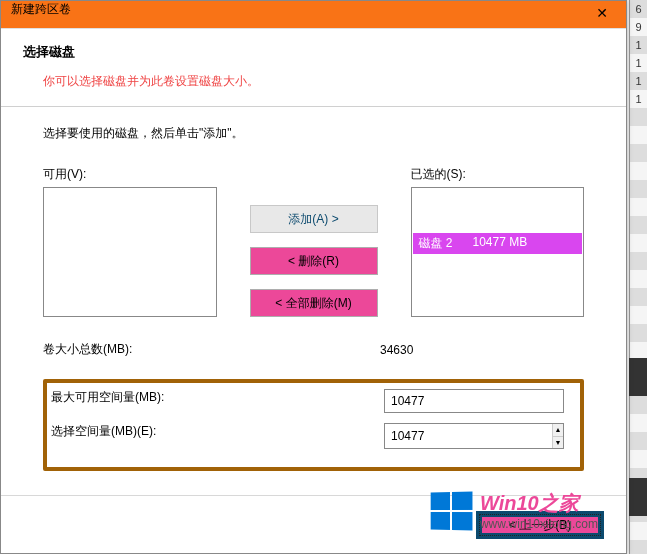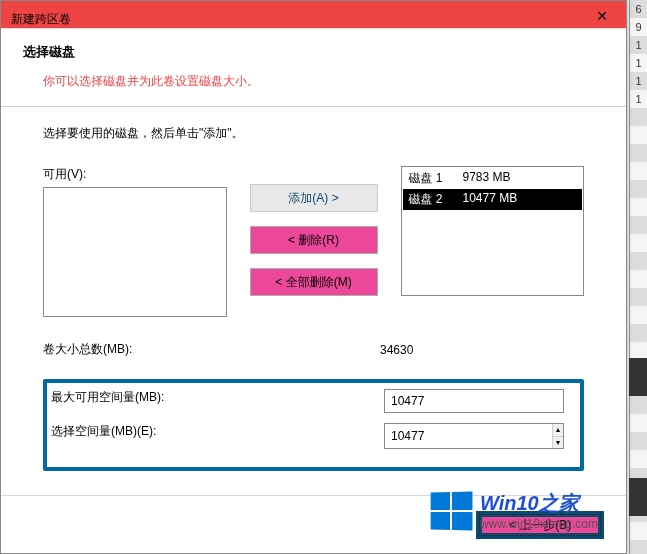--- a/index.html
+++ b/index.html
@@ -30,79 +30,79 @@
       left: 0; top: 0;
       width: 627px;
       height: 554px;
       background: #ffffff;
       border: 1px solid #888;
       box-shadow: 0 0 6px rgba(0,0,0,0.25);
     }
     .titlebar {
       height: 28px;
       display: flex;
-      align-items: flex-end;
+      align-items: flex-start;
       padding: 0 6px 0 10px;
       border-bottom: 1px solid #e0e0e0;
-      background: #ef4444;
+      background: #f97316;
     }
     .titlebar .title { flex: 1; font-size: 12px; }
     .close-btn {
       width: 36px; height: 24px;
       display: flex; align-items: center; justify-content: center;
       font-size: 14px; font-family: Arial;
       cursor: default;
     }
     .header-area { padding: 14px 22px 10px 22px; }
     .header-title { font-weight: bold; font-size: 13px; margin-bottom: 12px; }
     .header-sub { font-size: 12px; padding-left: 20px; color: #ef4444; }
     .hrule { border-top: 1px solid #d0d0d0; margin: 6px 0 0 0; }
     .body-area { padding: 18px 42px 4px 42px; }
     .instruction { margin-bottom: 24px; }
-    .two-cols { display: flex; align-items: flex-start; }
+    .two-cols { display: flex; gap: 10px; align-items: flex-end; }
     .col-left, .col-right { flex: 1; }
     .col-left { max-width: 186px; }
     .col-mid { width: 174px; display: flex; flex-direction: column; align-items: center; gap: 14px; padding-top: 18px; }
     .lbl { font-size: 12px; margin-bottom: 4px; display: block; }
     .listbox {
       border: 1px solid #888;
       background: #fff;
       height: 130px;
       width: 100%;
       padding: 1px;
       overflow: hidden;
     }
     .list-item {
       display: flex;
       padding: 2px 6px;
       font-size: 12px;
       white-space: pre;
       gap: 20px;
     }
-    .list-item.selected { background: #000000; color: #fff; }
+    .list-item.selected { background: #d946ef; color: #fff; margin-top: 44px; }
     .win-btn {
       width: 128px;
       height: 28px;
       background: #ec4899;
       border: 1px solid #adadad;
       font-size: 12px;
       font-family: inherit;
       cursor: default;
     }
     .win-btn.disabled { color: #0c4a6e; background: #e8e8e8; border-color: #c8c8c8; }
     .win-btn.focus { border: 6px solid #0c4a6e; outline: 1px dotted #222; outline-offset: -4px; }
     .fields { margin-top: 24px; }
     .field-row { display: flex; height: 34px; gap: 8px; }
     .field-row .flabel { width: 325px; }
     .field-val {
       border: none; background: transparent; font-size: 12px;
       width: 180px; padding: 2px 4px;
     }
     .highlight-box {
-      border: 4px solid #0369a1;
+      border: 4px solid #a16207;
       padding: 6px 8px 10px 4px;
       margin-top: 4px;
       border-radius: 2px;
     }
     .text-input {
       border: 1px solid #888;
       background: #fff;
       width: 180px; height: 24px;
       padding: 2px 6px;
       font-size: 12px;
@@ -135,21 +135,21 @@
     }
     .watermark {
       position: absolute;
       right: 28px; bottom: 22px;
       display: flex; align-items: center; gap: 8px;
       pointer-events: none;
     }
     .win-logo { display: grid; grid-template-columns: 20px 20px; grid-template-rows: 18px 18px; gap: 2px; transform: perspective(80px) rotateY(-6deg); }
     .win-logo div { background: #0078d7; }
     .wm-text { display: flex; flex-direction: column; }
-    .wm-line1 { font-size: 20px; font-weight: bold; font-style: italic; color: #1d4ed8; }
+    .wm-line1 { font-size: 20px; font-weight: bold; font-style: italic; color: #ec4899; }
     .wm-line2 { font-size: 12px; color: #555; }
   </style>
 </head>
 <body>
 
 <div class="right-bg">
   <span>6</span>
   <span>9</span>
   <span>1</span>
   <span>1</span>
@@ -182,25 +182,22 @@
         <div class="listbox"></div>
       </div>
 
       <div class="col-mid">
         <button class="win-btn disabled">添加(A) &gt;</button>
         <button class="win-btn">&lt; 删除(R)</button>
         <button class="win-btn">&lt; 全部删除(M)</button>
       </div>
 
       <div class="col-right">
+        <span class="lbl">已选的(S):</span>
         <div class="listbox">
-          <div class="list-item">
-            <span>磁盘 1</span>
-            <span>9783 MB</span>
-          </div>
           <div class="list-item selected">
             <span>磁盘 2</span>
             <span>10477 MB</span>
           </div>
         </div>
       </div>
     </div>
 
     <div class="fields">
       <div class="field-row">

